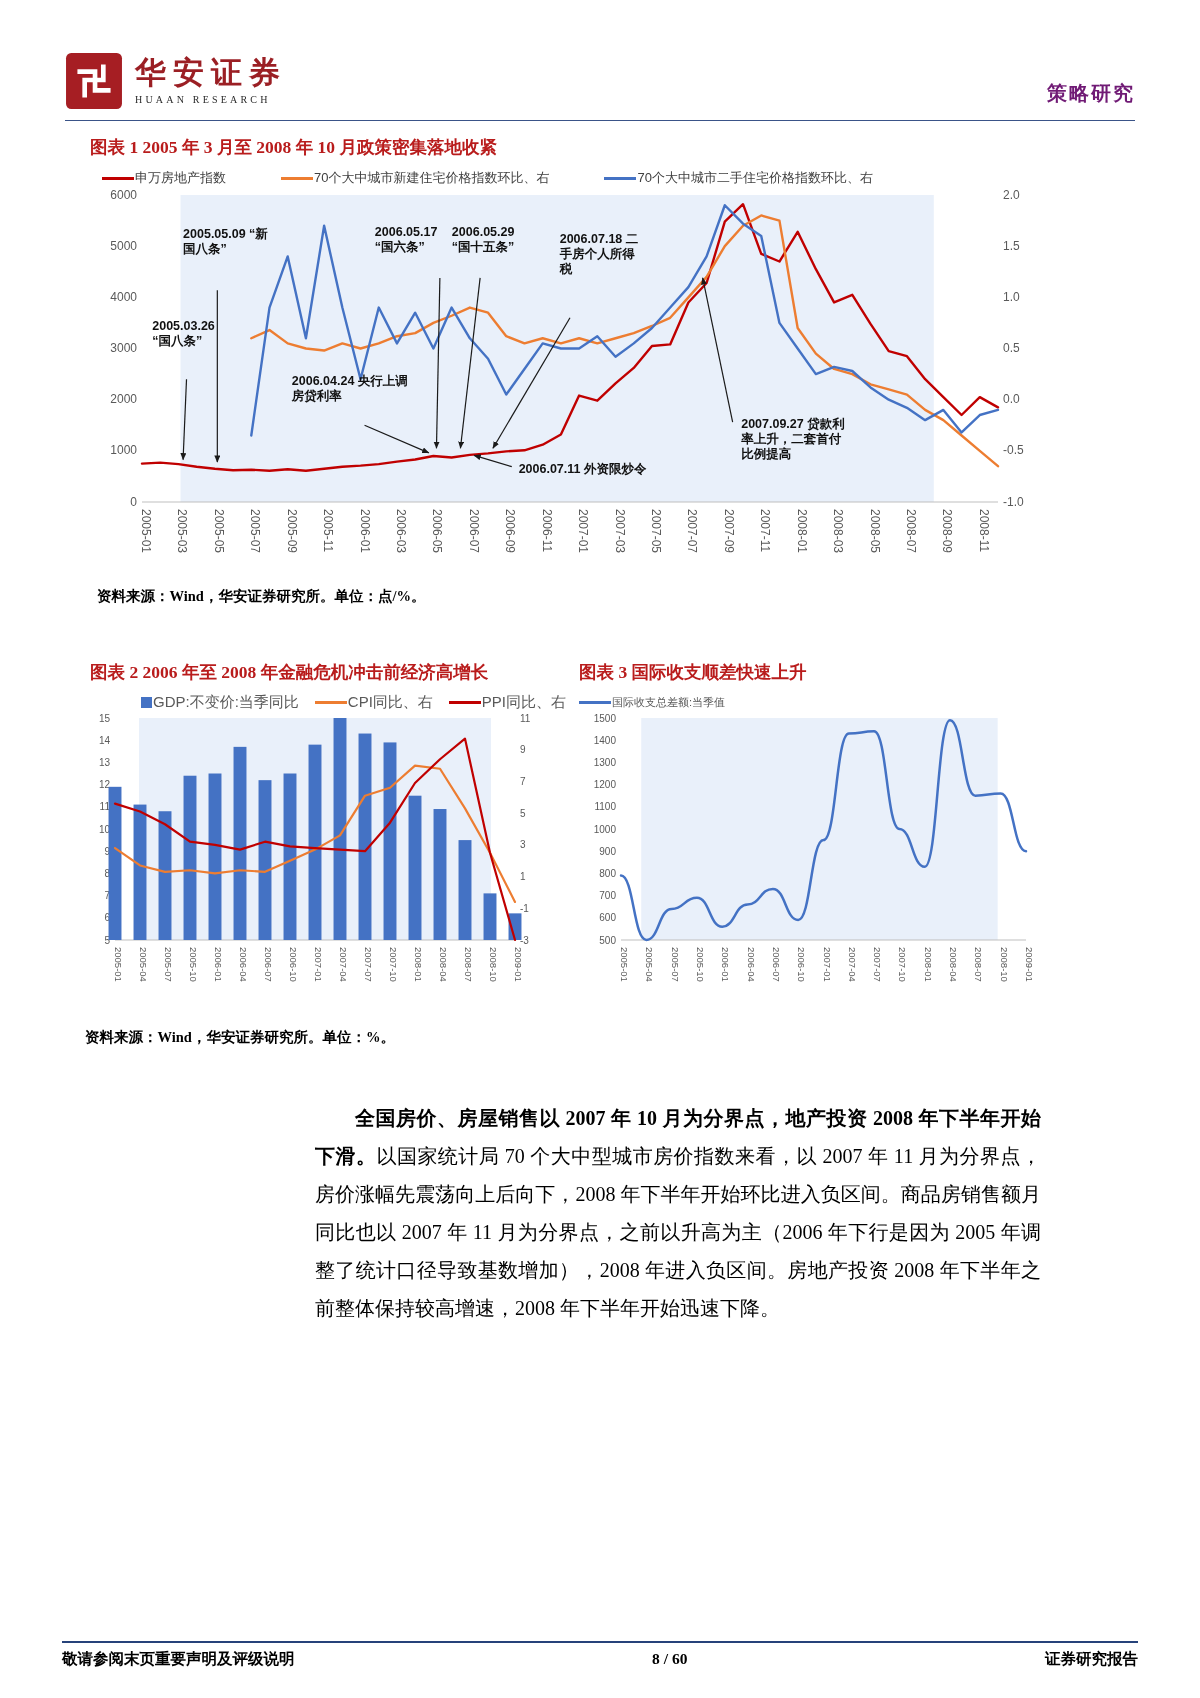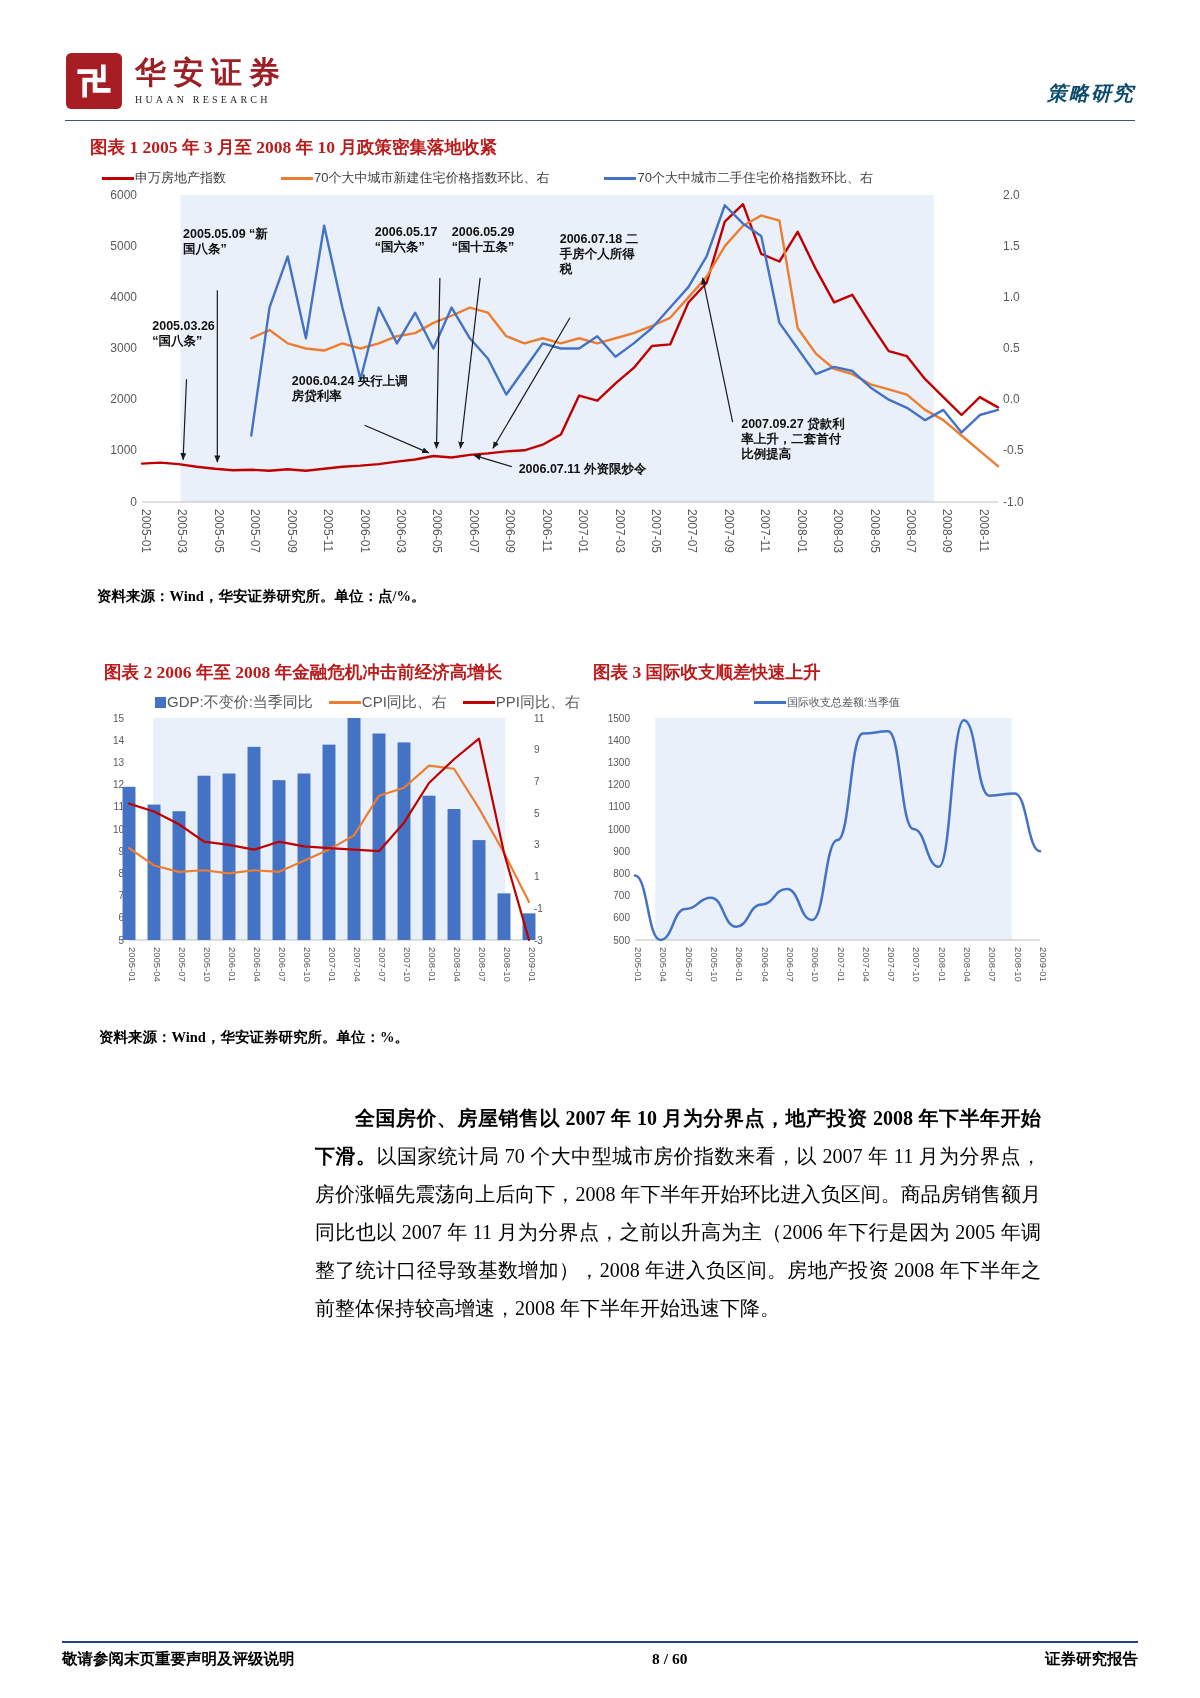--- a/index.html
+++ b/index.html
@@ -7,42 +7,42 @@
   .page {
     position:relative; width:1200px; height:1698px; background:#fff;
     font-family:"Liberation Sans", sans-serif; color:#000; overflow:hidden;
   }
   
   .header { display:flex; justify-content:space-between; align-items:flex-start; padding:52px 65px 0 65px; }
   .brand { display:flex; gap:12px; align-items:flex-start; }
   .brand-text { padding-top:4px; }
   .brand-name { font-family:"Liberation Serif", serif; font-weight:bold; font-size:31px; color:#9B1F24; letter-spacing:7px; line-height:1.1; }
   .brand-sub { font-size:10px; letter-spacing:3.2px; color:#2b2b2b; margin-top:4px; font-family:"Liberation Serif", serif; }
-  .category { font-family:"Liberation Serif", serif; font-weight:bold; font-size:20px; color:#0c4a6e; margin-top:28px; letter-spacing:2px;font-style:italic; }
+  .category { font-family:"Liberation Serif", serif; font-weight:bold; font-size:20px; color:#701a75; margin-top:28px; letter-spacing:2px; }
   .header-rule { border-bottom:1.5px solid #3A5488; margin:10px 65px 0 65px; }
   
   .fig-title { font-family:"Liberation Serif", serif; font-weight:bold; font-size:17.5px; color:#b91c1c; }
   .fig1-title { margin:14px 0 8px 90px; }
   .source { font-family:"Liberation Serif", serif; font-weight:bold; font-size:14.5px; color:#000; }
   .source1 { margin:10px 0 0 97px; }
   
   .chart1-block { margin:4px 0 0 90px; width:960px; }
   .legend { display:flex; align-items:center; color:#404040; }
   .legend1 { gap:55px; font-size:13px; padding-left:12px; height:22px; }
   .legend-item { display:inline-flex; align-items:center; gap:1px; white-space:nowrap; }
   .swatch-line { display:inline-block; width:32px; height:3px; }
   .swatch-bar { display:inline-block; width:11px; height:11px; }
   .chart-svg { display:block; }
   svg text { font-family:"Liberation Sans", sans-serif; }
   
   .two-col { display:flex; gap:32px; margin:54px 0 0 85px; }
-  .col2 { width:462px;margin-left:14px; }
+  .col2 { width:462px; }
   .col3 { width:468px; }
   .legend2 { gap:16px; font-size:15px; color:#595959; margin:10px 0 2px 22px; height:16px;padding-left:34px; }
-  .legend3 { font-size:11px; color:#595959; margin:10px 0 2px 0; height:16px; justify-content:center; }
+  .legend3 { font-size:11px; color:#595959; margin:10px 0 2px 0; height:16px; justify-content:flex-start; }
   .col-source { margin-top:16px; }
   .col2 .fig-title { margin-left:5px; }
   
   .body-text {
     margin:52px 95px 0 315px; width:726px;
     font-family:"Liberation Serif", serif; font-size:20px; line-height:38px;
     text-align:justify; text-indent:40px; color:#000;
   }
   .body-text .lead { font-weight:bold; }
   

